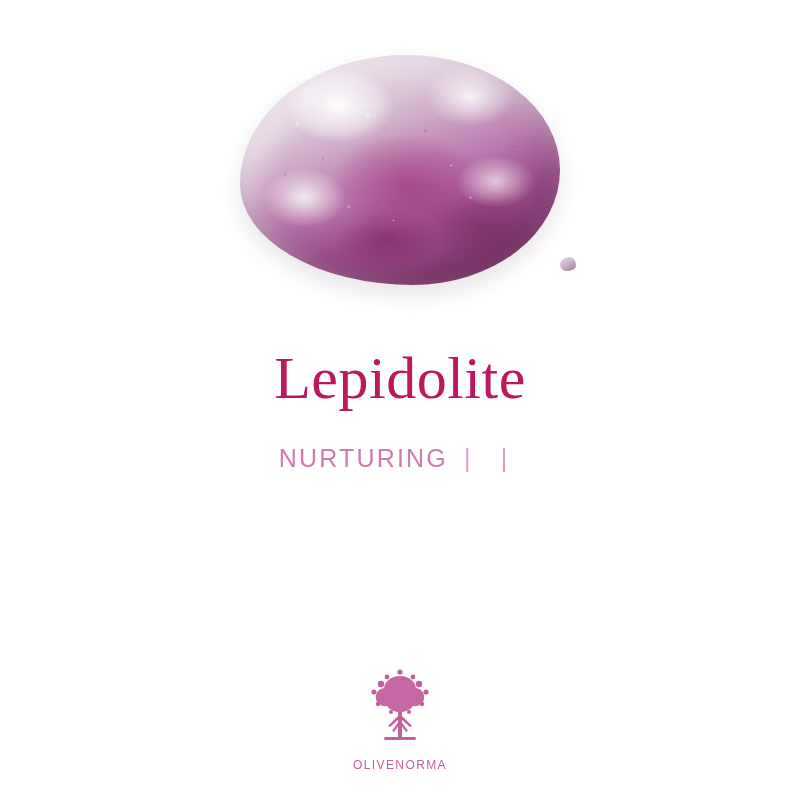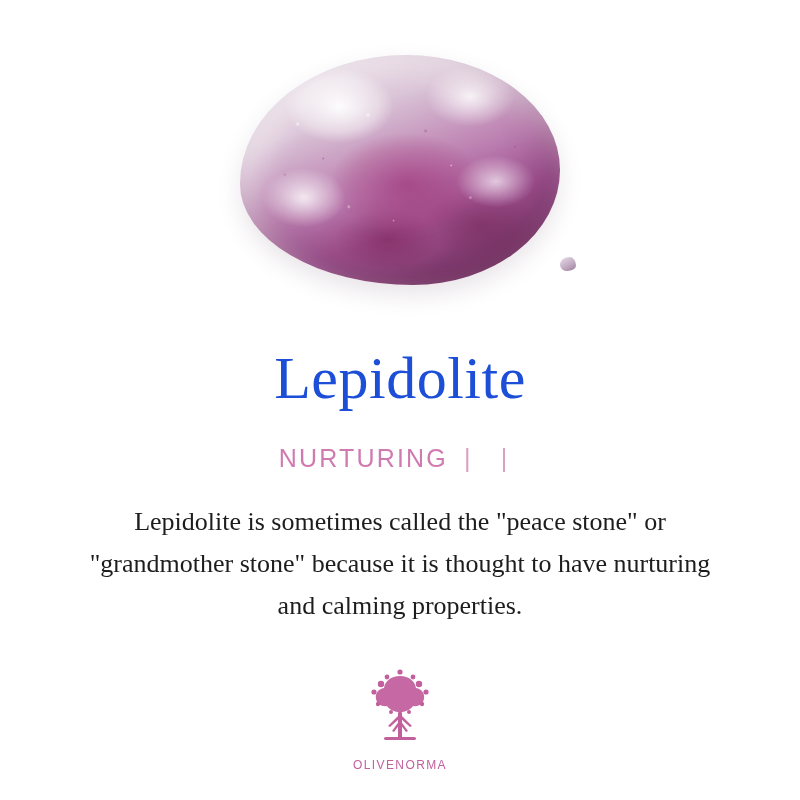--- a/index.html
+++ b/index.html
@@ -88,21 +88,21 @@
     border-radius: 60% 40% 55% 45% / 55% 60% 40% 45%;
     background: linear-gradient(150deg, #e7dbe7 0%, #bda4bd 55%, #8e6d8c 100%);
     opacity: 0.9;
   }
 
   
   .title {
     font-family: "Liberation Serif", serif;
     font-size: 60px;
     line-height: 1;
-    color: #1d4ed8;
+    color: #be185d;
     letter-spacing: 0.5px;
     margin-top: 18px;
   }
   .keywords {
     font-family: "Liberation Sans", sans-serif;
     font-size: 25px;
     letter-spacing: 2.2px;
     color: #d07bb0;
     margin-top: 36px;
     display: flex;
@@ -163,21 +163,20 @@
   </div>
 
   <div class="title">Lepidolite</div>
 
   <div class="keywords">
     <span class="keyword">NURTURING</span>
     <span class="kw-sep">|</span>
     <span class="kw-sep">|</span>
   </div>
 
-  <div class="description">Lepidolite is sometimes called the "peace stone" or "grandmother stone" because it is thought to have nurturing and calming properties.</div>
 
   <div class="logo">
     <svg class="logo-mark" viewBox="0 0 86 78" aria-hidden="true">
       <g fill="#c2609e">
         <rect x="41" y="44" width="4" height="26" rx="1"></rect>
         <path d="M43 46 L31 58 L33 59 L43 50 Z"></path>
         <path d="M43 46 L55 58 L53 59 L43 50 Z"></path>
         <path d="M43 52 L35 63 L37 64 L43 56 Z"></path>
         <path d="M43 52 L51 63 L49 64 L43 56 Z"></path>
         <rect x="27" y="69" width="32" height="3" rx="1.5"></rect>

